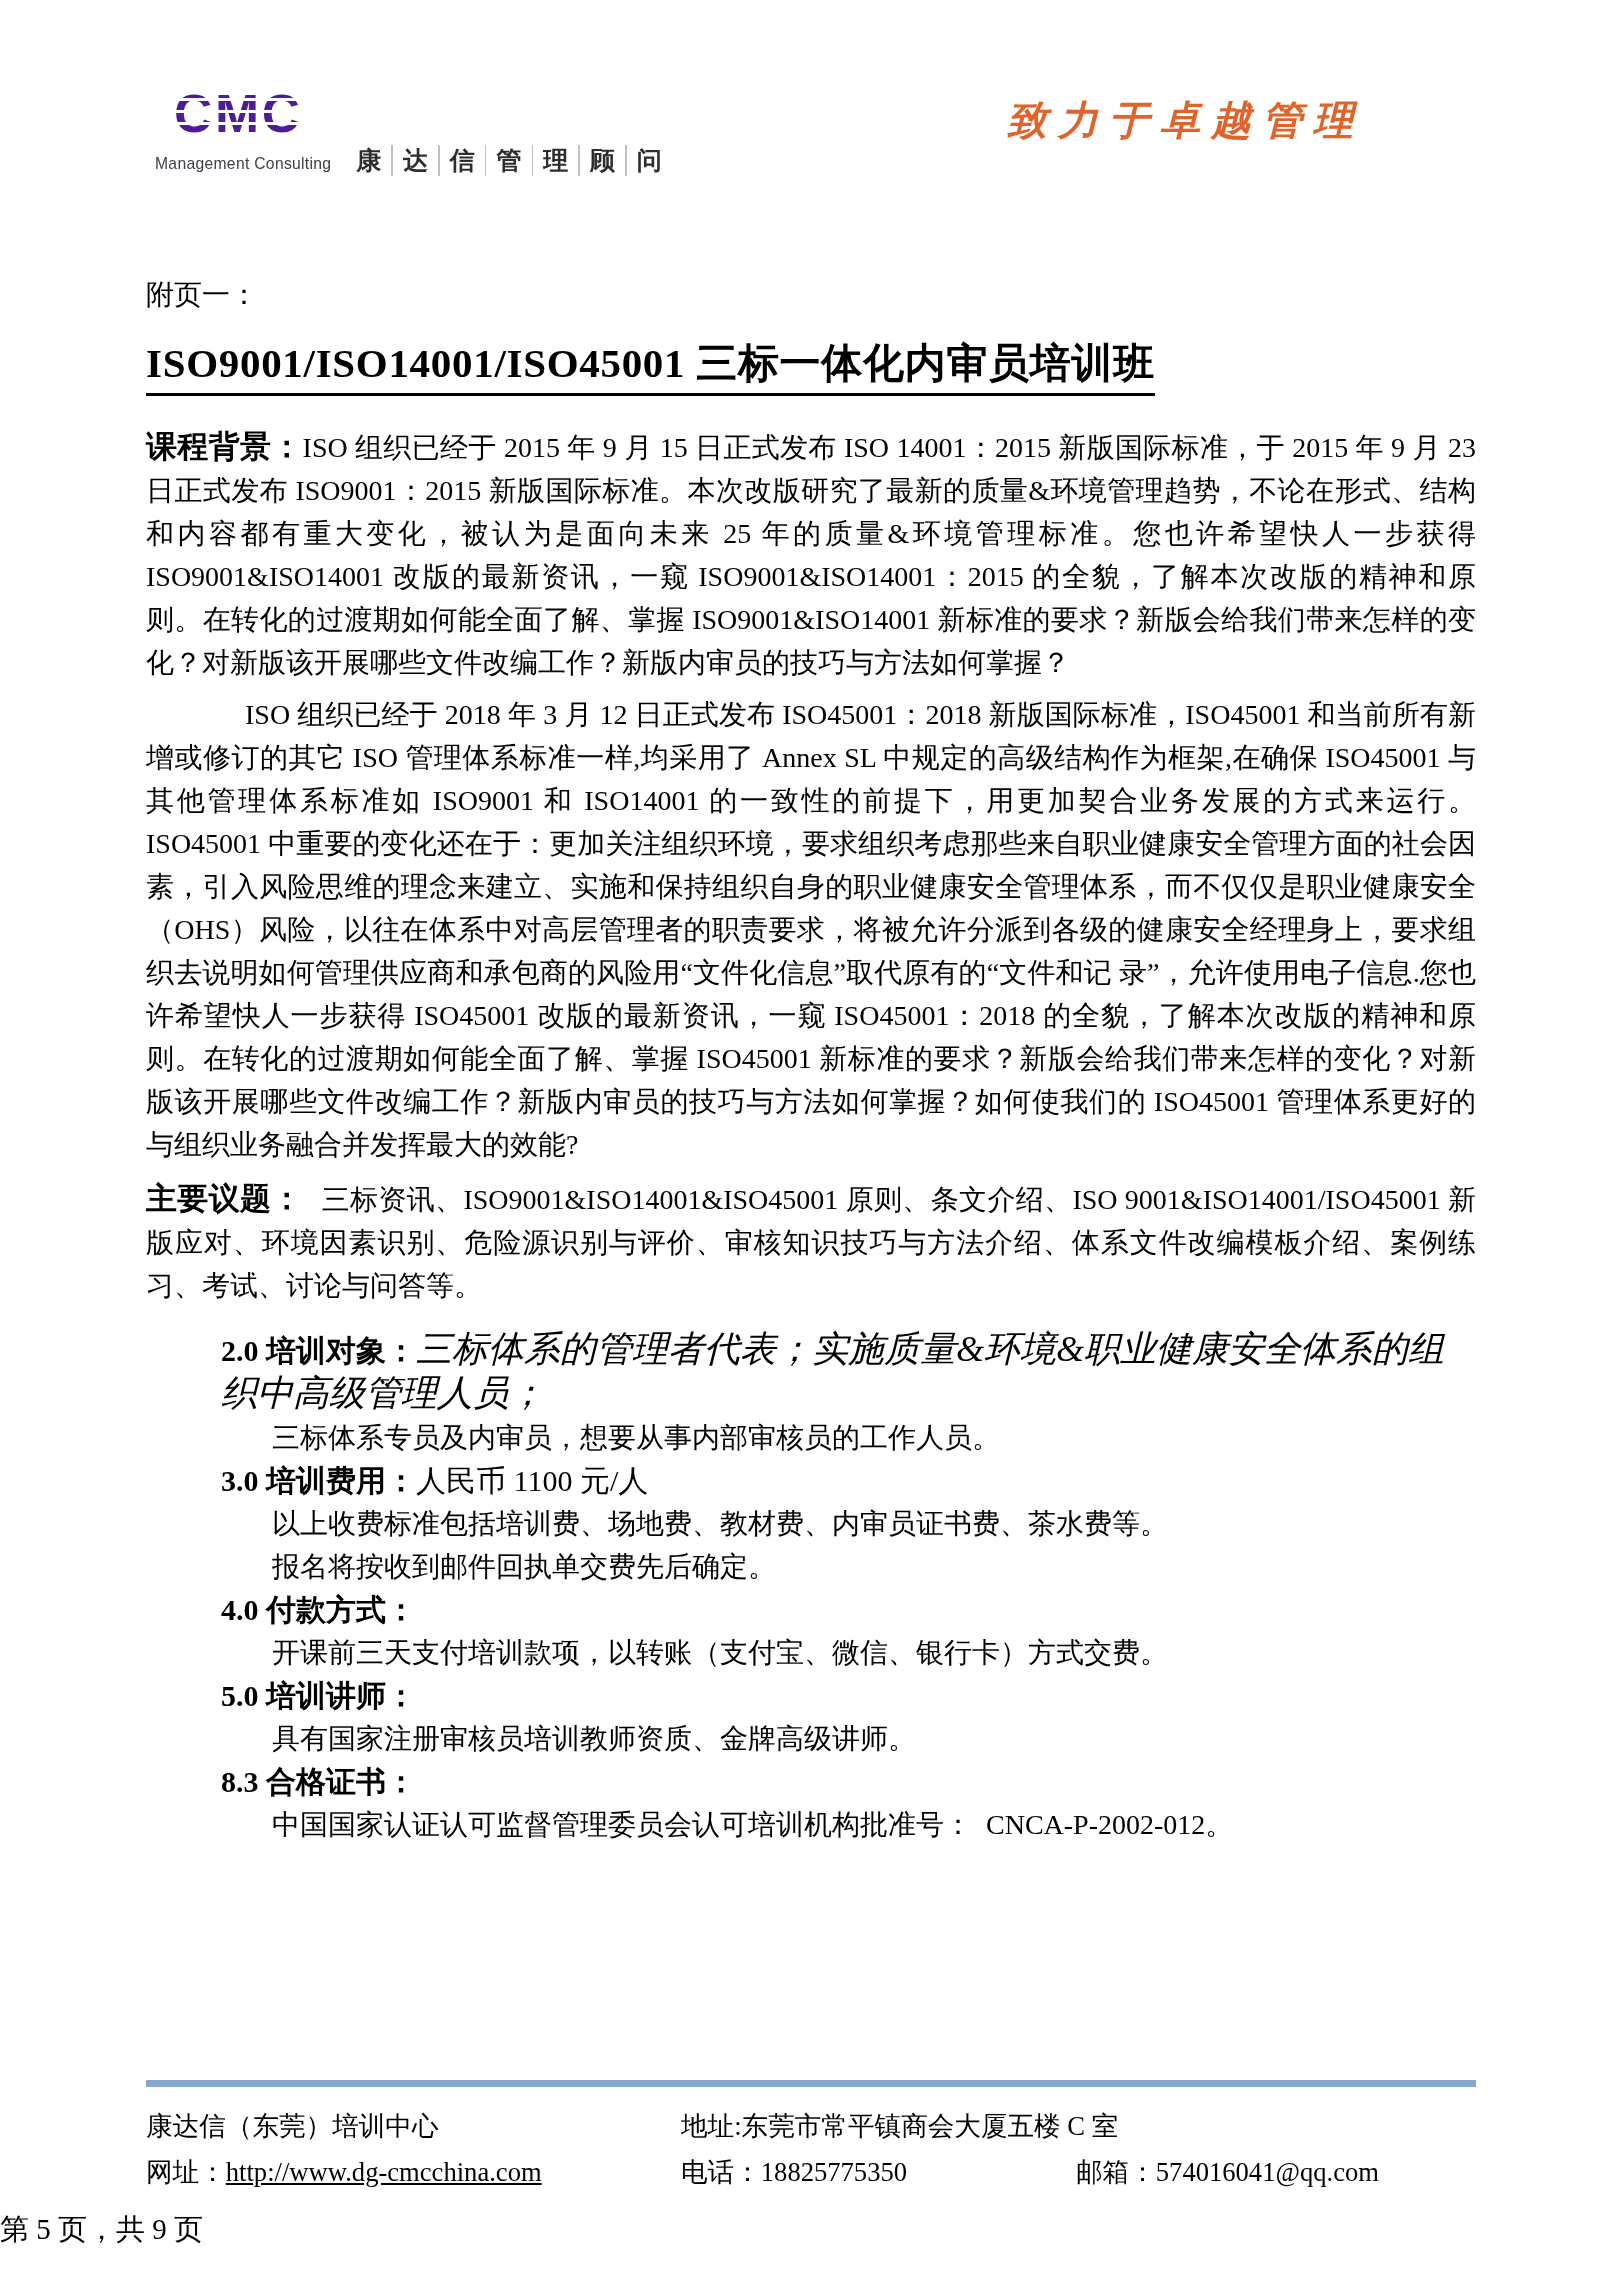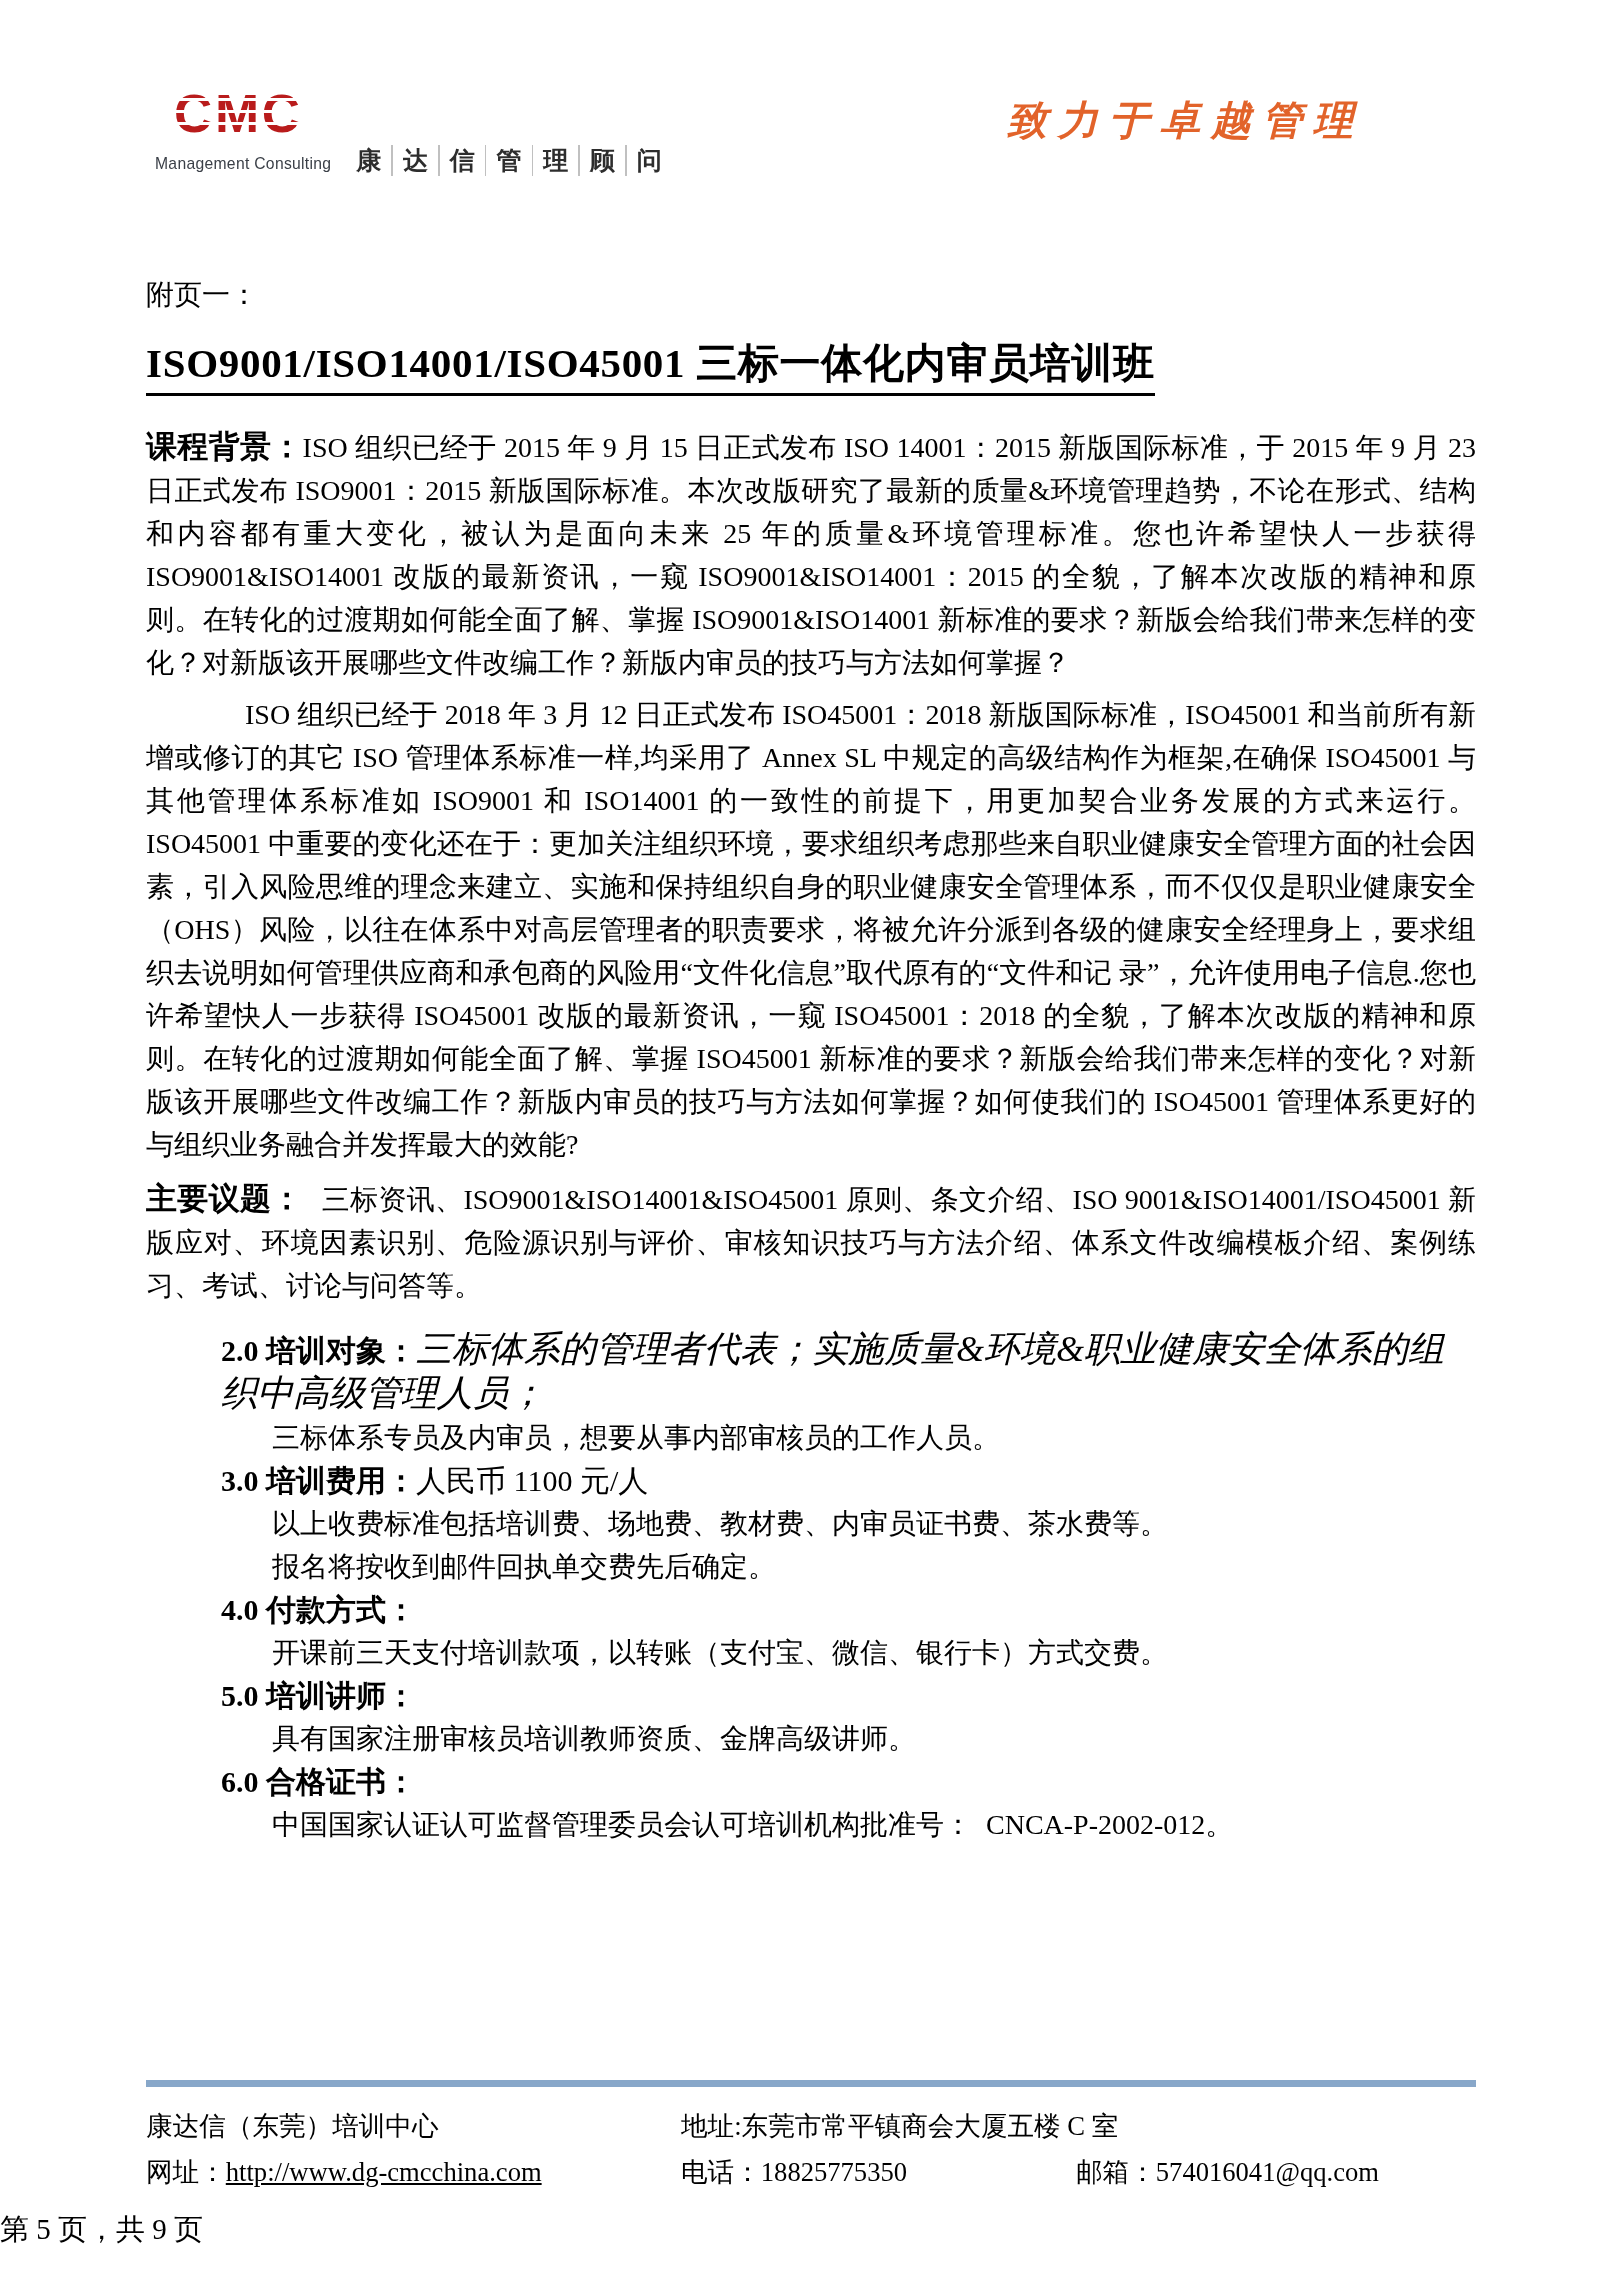--- a/index.html
+++ b/index.html
@@ -11,21 +11,21 @@
     font-family:"Liberation Serif","DejaVu Serif",serif;
     color:#000;
     overflow:hidden;
   }
 
   
   .logo-cmc {
     position:absolute; left:174px; top:87px;
     font-family:"Liberation Sans","DejaVu Sans",sans-serif;
     font-weight:bold; font-size:53px; line-height:1;
-    color:#b91c1c; letter-spacing:2.7px;
+    color:#4c1d95; letter-spacing:2.7px;
   }
   .logo-cmc .stripe { position:absolute; left:-2.7px; right:-2.7px; height:2.7px; background:#ffffff; }
   .logo-cmc .s1 { top:11px; } .logo-cmc .s2 { top:23px; } .logo-cmc .s3 { top:35px; }
   .logo-sub {
     position:absolute; left:155px; top:155px;
     font-family:"Liberation Sans","DejaVu Sans",sans-serif;
     font-size:15.7px; color:#3a3f47; letter-spacing:0.3px;
   }
   .brand {
     position:absolute; left:346px; top:144px;
@@ -142,21 +142,21 @@
         <div class="sec-head"><span>4.0 付款方式：</span></div>
         <div class="sec-line">开课前三天支付培训款项，以转账（支付宝、微信、银行卡）方式交费。</div>
       </div>
 
       <div class="sec">
         <div class="sec-head"><span>5.0 培训讲师：</span></div>
         <div class="sec-line">具有国家注册审核员培训教师资质、金牌高级讲师。</div>
       </div>
 
       <div class="sec">
-        <div class="sec-head"><span>6.0 合格证书：</span></div>
+        <div class="sec-head"><span>8.3 合格证书：</span></div>
         <div class="sec-line pre">中国国家认证认可监督管理委员会认可培训机构批准号：  CNCA-P-2002-012。</div>
       </div>
 
     </div>
   </div>
 
   <div class="footer-rule"></div>
 
   <div class="footer-grid">
     <div>康达信（东莞）培训中心</div>

